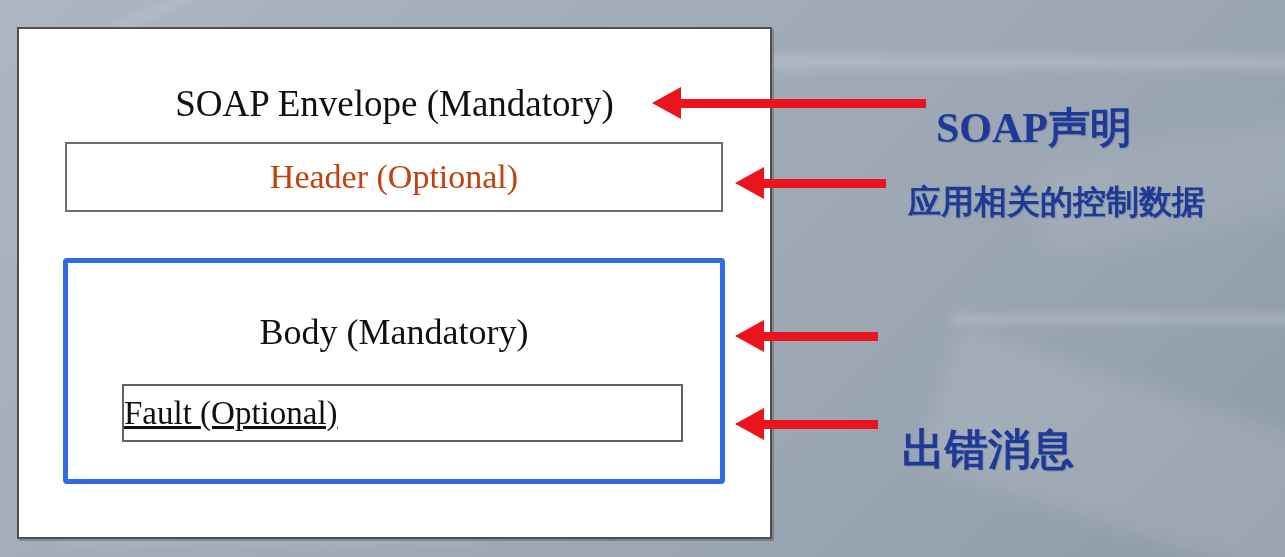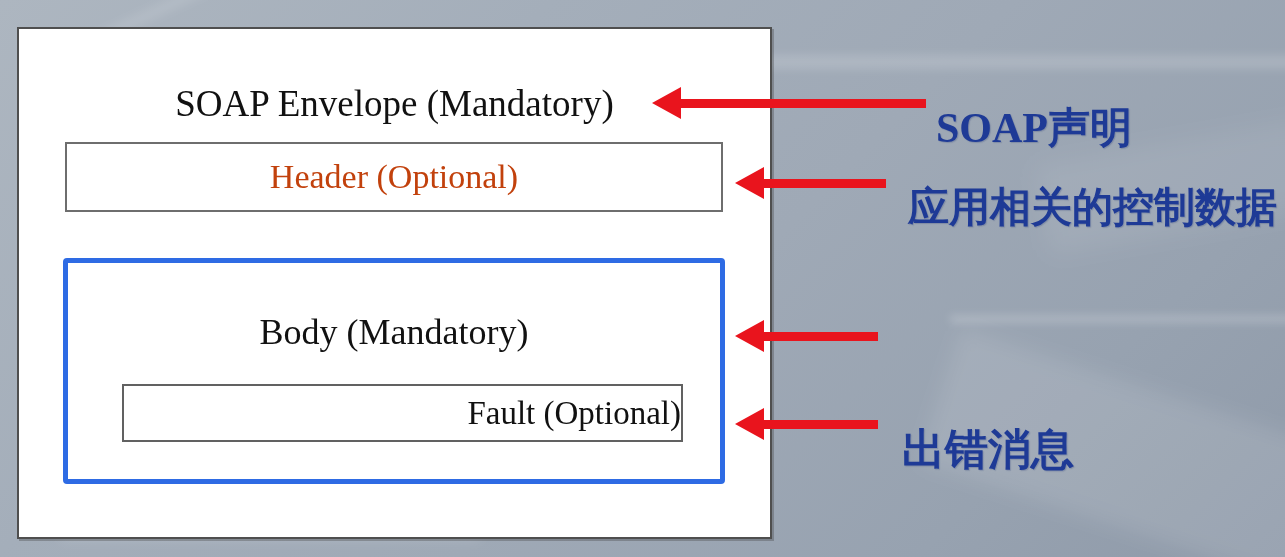--- a/index.html
+++ b/index.html
@@ -76,24 +76,25 @@
     color: #111111;
     white-space: nowrap;
   }
   .fault-box {
     position: absolute;
     left: 122px; top: 384px;
     width: 561px; height: 58px;
     background: #ffffff;
     border: 2px solid #616161;
     box-sizing: border-box;
-    text-align: right;
+    text-align: left;
     line-height: 54px;
     font-size: 33px;
     color: #111111;
+    text-decoration: underline;
   }
 
   
   .arrow { position: absolute; height: 32px; }
   .arrow .head {
     position: absolute;
     left: 0; top: 0;
     width: 0; height: 0;
     border-top: 16px solid transparent;
     border-bottom: 16px solid transparent;
@@ -118,21 +119,21 @@
   .annotation {
     position: absolute;
     color: #1e3a96;
     font-family: "Liberation Sans", sans-serif;
     font-weight: bold;
     white-space: nowrap;
     text-shadow: 1px 1px 1px rgba(40,60,120,0.25);
     margin-top: 20px;
   }
   .annotation.l1 { left: 936px; top: 80px;  font-size: 42px; font-family: "Liberation Serif", serif; }
-  .annotation.l2 { left: 908px; top: 160px; font-size: 41px; }
+  .annotation.l2 { left: 908px; top: 160px; font-size: 33px; }
   .annotation.l3 { left: 900px; top: 313px; font-size: 43px; }
   .annotation.l4 { left: 902px; top: 401px; font-size: 43px; }
 </style>
 </head>
 <body>
 
 <div class="stage">
 
   <div class="streak s1"></div>
   <div class="streak s2"></div>

